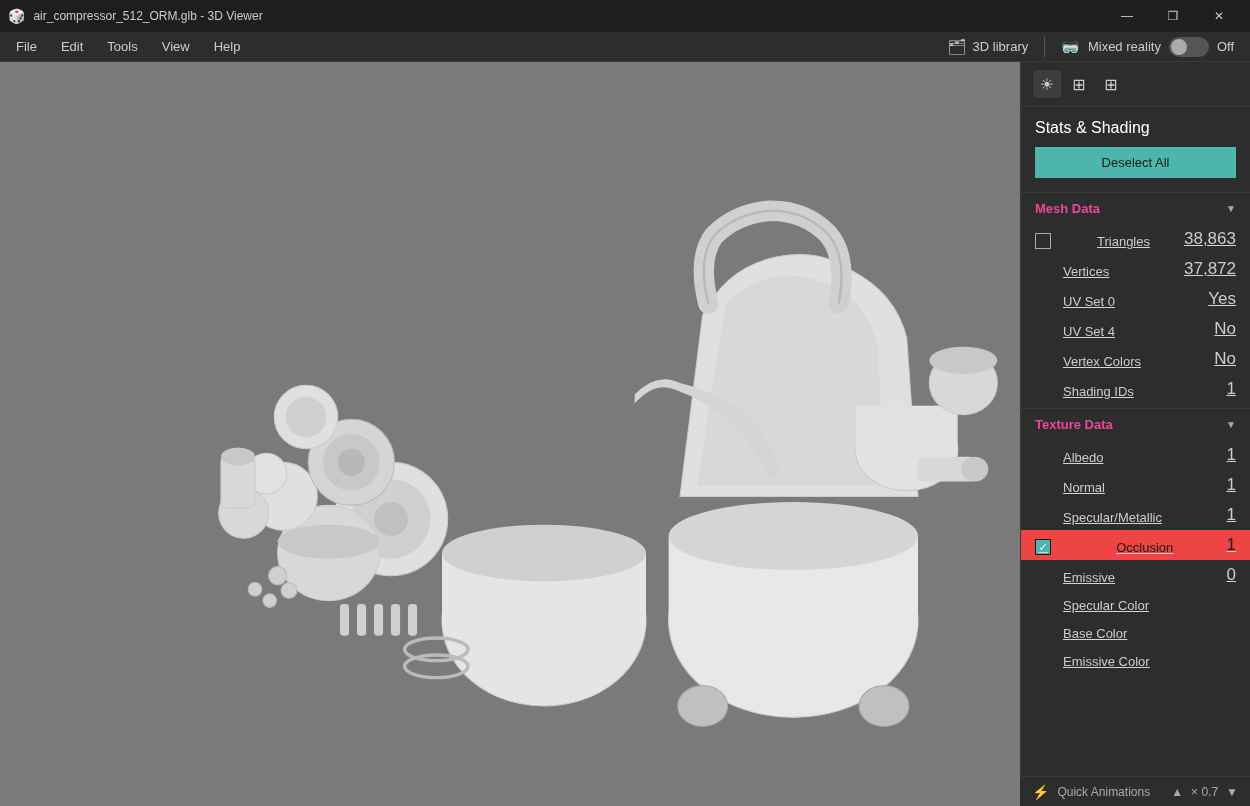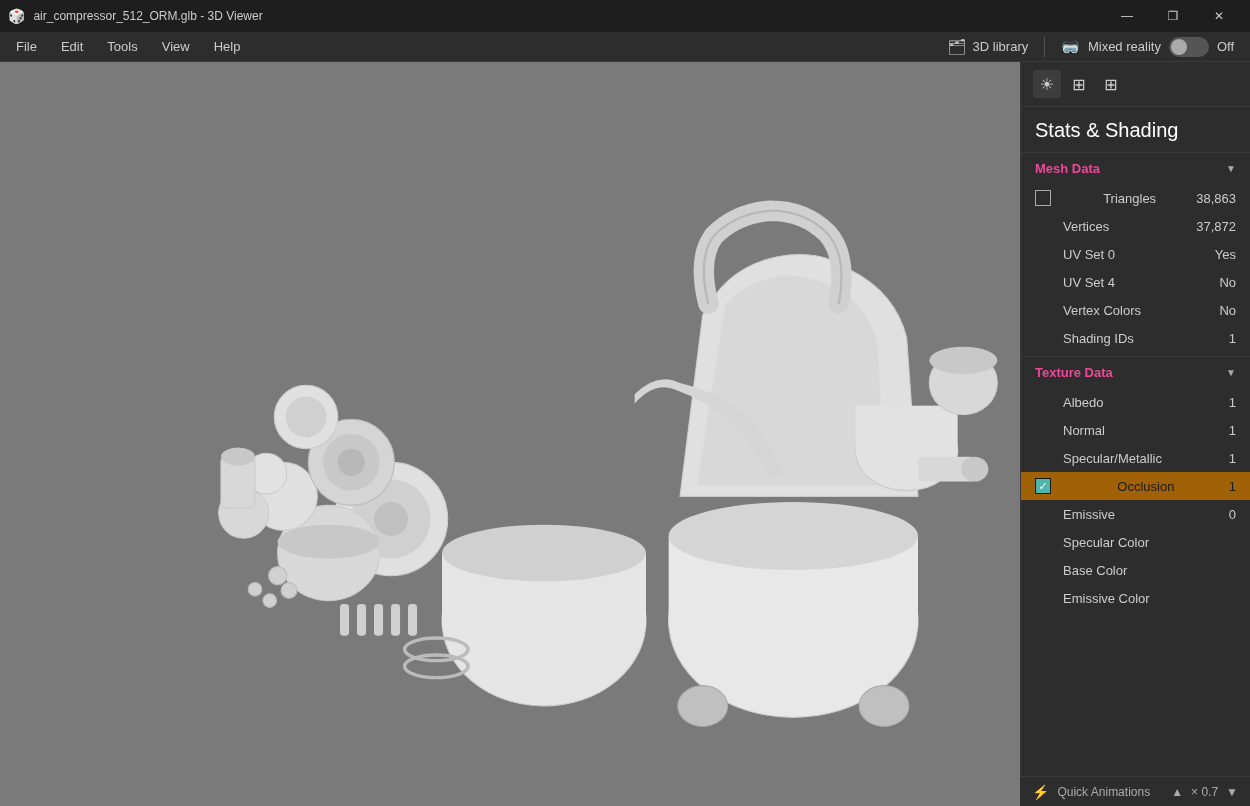--- a/index.html
+++ b/index.html
@@ -155,21 +155,21 @@
       color: #cccccc;
       font-size: 16px;
     }
     .panel-icon.active {
       background: #3d3d3d;
     }
 
     
     #stats-title {
       padding: 12px 14px 10px;
-      font-size: 20px;
+      font-size: 16px;
       font-weight: 400;
       color: #ffffff;
     }
 
     
     #deselect-btn {
       margin: 0 14px 14px;
       background: #4db6ac;
       color: #1a1a1a;
       border: none;
@@ -196,35 +196,36 @@
       color: #ec4899;
     }
     .chevron {
       color: #aaa;
       font-size: 10px;
     }
 
     
     .data-row {
       display: flex;
-      align-items: center;
+      align-items: flex-end;
       padding: 5px 14px 5px 42px;
       justify-content: space-between;
       min-height: 28px;
+      text-decoration: underline;
     }
     .data-row.with-checkbox {
       padding-left: 14px;
     }
     .data-label {
       color: #cccccc;
       font-size: 13px;
     }
     .data-value {
       color: #cccccc;
-      font-size: 13px;
+      font-size: 17px;
     }
 
     
     .row-checkbox {
       width: 16px;
       height: 16px;
       border: 1px solid #aaa;
       background: transparent;
       margin-right: 12px;
       display: inline-flex;
@@ -238,21 +239,21 @@
       border-color: #4db6ac;
     }
     .row-checkbox.checked::after {
       content: '✓';
       color: white;
       font-size: 11px;
     }
 
     
     .data-row.highlighted {
-      background: #a16207;
+      background: #ef4444;
     }
     .data-row.highlighted .data-label,
     .data-row.highlighted .data-value {
       color: #1a1a1a;
     }
     .data-row.highlighted .row-checkbox {
       border-color: #1a1a1a;
     }
 
     
@@ -392,20 +393,21 @@
   <div id="right-panel">
 
     <div id="panel-toolbar">
       <div class="panel-icon active">☀</div>
       <div class="panel-icon">⊞</div>
       <div class="panel-icon">⊞</div>
     </div>
 
     <div id="stats-title">Stats &amp; Shading</div>
 
+    <button id="deselect-btn">Deselect All</button>
 
     <div class="section-header">
       <span class="section-title">Mesh Data</span>
       <span class="chevron">▼</span>
     </div>
 
     <div class="data-row with-checkbox">
       <div class="row-checkbox"></div>
       <span class="data-label">Triangles</span>
       <span class="data-value">38,863</span>

